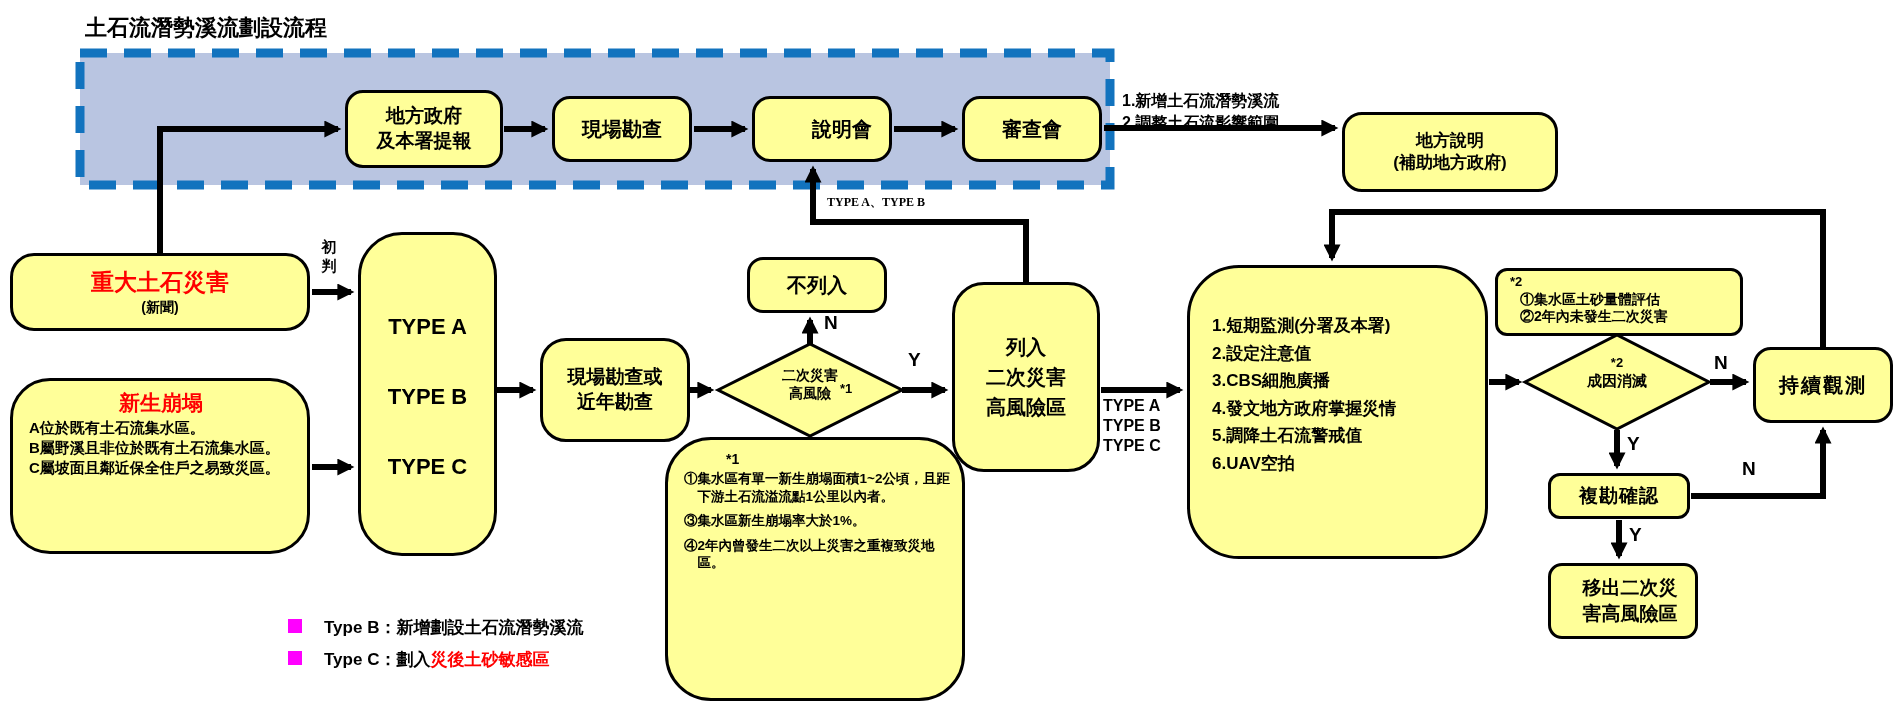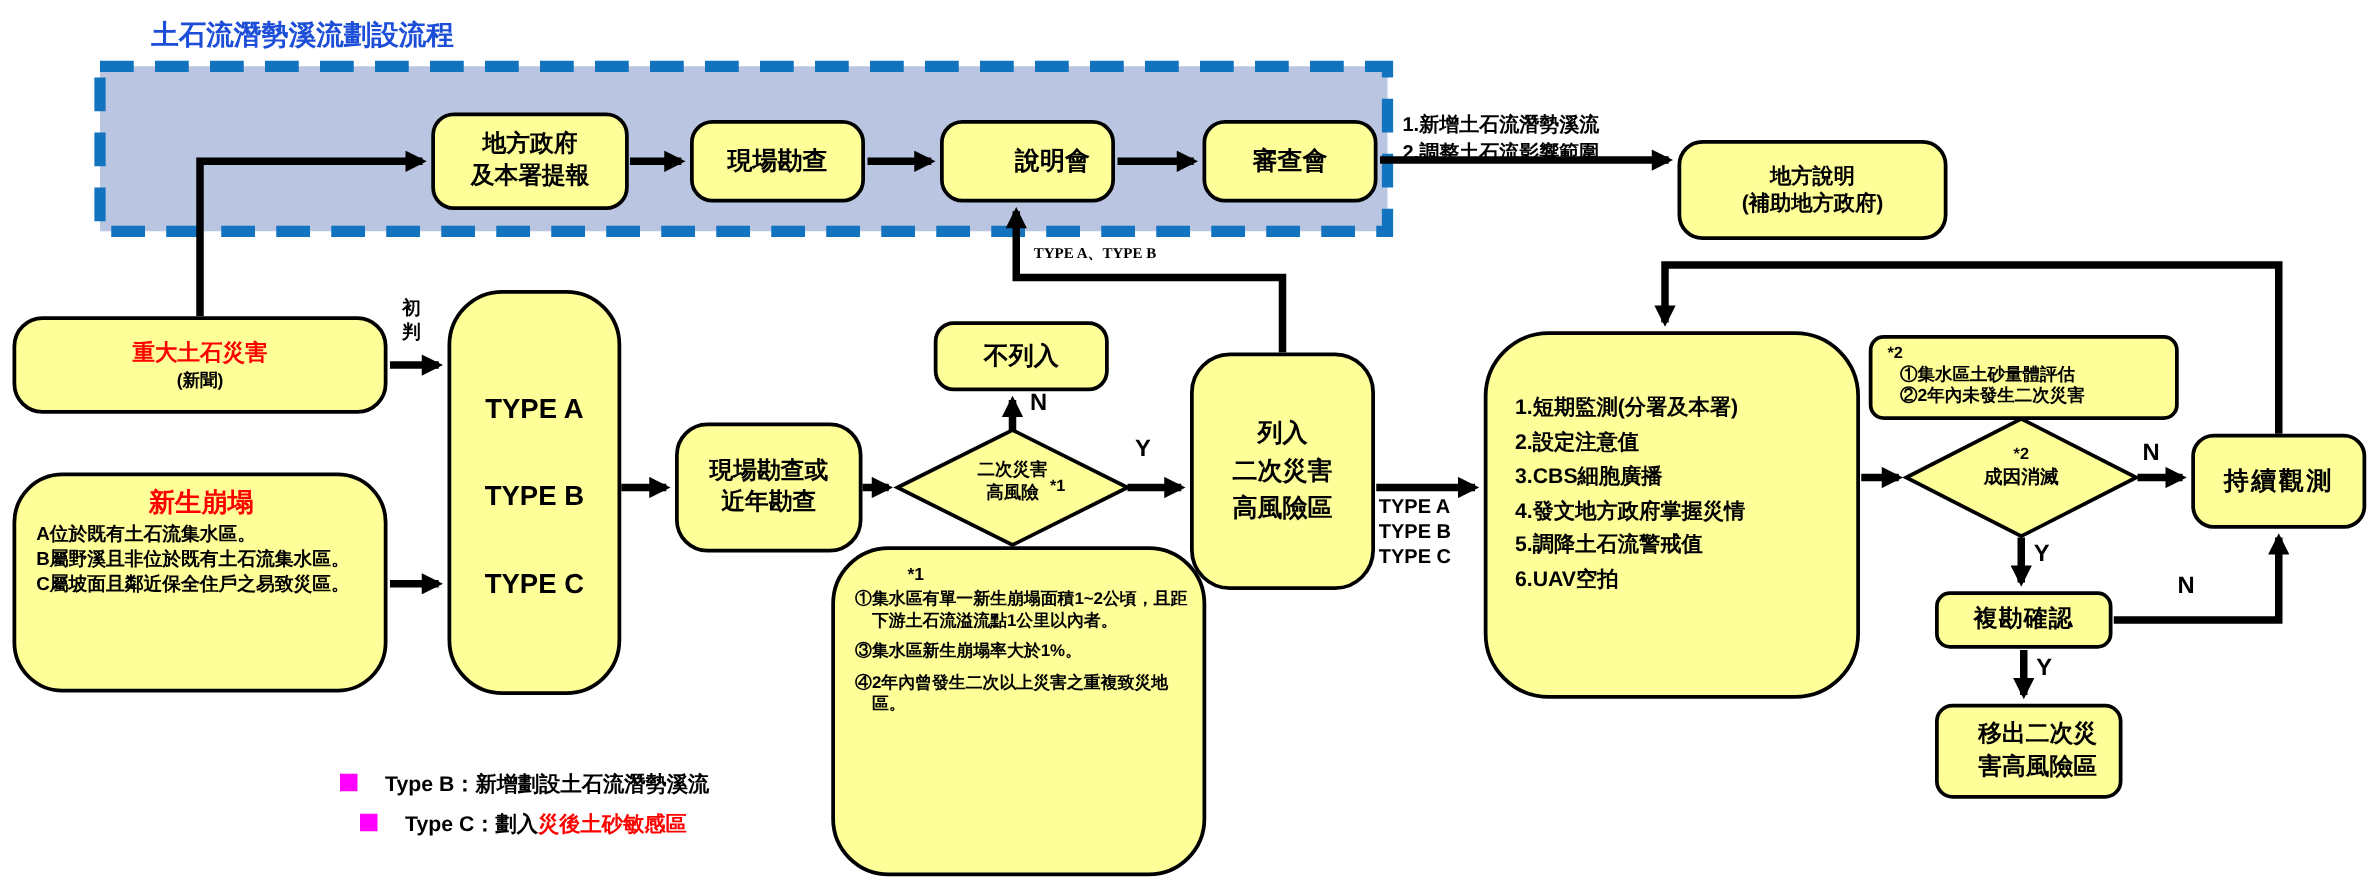--- a/index.html
+++ b/index.html
@@ -20,21 +20,21 @@
   .hang{text-indent:-1em;padding-left:1em;}
   .legend-row{position:absolute;display:flex;align-items:flex-start;}
   .legend-sq{width:14px;height:14px;background:#FF00FF;margin-top:3px;flex:0 0 auto;}
   .legend-txt{margin-left:22px;font-size:17px;white-space:nowrap;}
 </style>
 </head>
 <body>
 
 <div id="canvas">
 
-  <div class="lbl" style="left:85px;top:13px;font-size:22px;color:#1d4ed8;margin-left:36px;">土石流潛勢溪流劃設流程</div>
+  <div class="lbl" style="left:85px;top:13px;font-size:22px;color:#000000;">土石流潛勢溪流劃設流程</div>
 
   <svg id="wires" viewBox="0 0 1900 712">
     <defs>
       <marker id="ah" viewBox="0 0 10 10" refX="8" refY="5" markerWidth="19" markerHeight="17" orient="auto" markerUnits="userSpaceOnUse">
         <path d="M0,0 L10,5 L0,10 Z" fill="#000"></path>
       </marker>
     </defs>
 
     <rect x="80" y="53" width="1030" height="132" fill="#B9C5E1" stroke="#1273BE" stroke-width="9" stroke-dasharray="27 17"></rect>
 
@@ -70,21 +70,21 @@
   <div class="box" style="left:752px;top:96px;width:140px;height:66px;border-radius:18px;font-size:20px;padding-left:40px;">說明會</div>
   <div class="box" style="left:962px;top:96px;width:140px;height:66px;border-radius:18px;font-size:20px;">審查會</div>
 
   <div class="lbl" style="left:1122px;top:90px;font-size:16px;line-height:1.35;">1.新增土石流潛勢溪流
 2.調整土石流影響範圍</div>
 
   <div class="box pre" style="left:1342px;top:112px;width:216px;height:80px;border-radius:20px;font-size:17px;">地方說明
 (補助地方政府)</div>
 
   <div class="box" style="left:10px;top:253px;width:300px;height:78px;border-radius:24px;flex-direction:column;">
-    <div class="red" style="font-size:18px;text-align:right;">重大土石災害</div>
+    <div class="red" style="font-size:23px;text-align:right;">重大土石災害</div>
     <div style="font-size:14px;">(新聞)</div>
   </div>
 
   <div class="lbl" style="left:314px;top:238px;width:30px;text-align:center;font-size:15px;line-height:1.25;">初
 判</div>
 
   <div class="box" style="left:10px;top:378px;width:300px;height:176px;border-radius:40px;flex-direction:column;justify-content:flex-start;padding:8px 14px 0 16px;">
     <div class="red" style="font-size:21px;">新生崩塌</div>
     <div class="note-items" style="gap:0;margin-top:2px;width:100%;font-size:15px;line-height:1.32;">
       <div class="hang">A位於既有土石流集水區。</div>
@@ -155,21 +155,21 @@
 
   <div class="box" style="left:1753px;top:347px;width:140px;height:76px;border-radius:18px;font-size:20px;letter-spacing:2px;">持續觀測</div>
 
   <div class="box" style="left:1548px;top:473px;width:142px;height:46px;border-radius:12px;font-size:19px;letter-spacing:1px;">複勘確認</div>
   <div class="lbl" style="left:1742px;top:458px;font-size:19px;">N</div>
   <div class="lbl" style="left:1629px;top:524px;font-size:19px;">Y</div>
 
   <div class="box pre" style="left:1548px;top:563px;width:150px;height:76px;border-radius:14px;font-size:19px;line-height:1.35;padding-left:14px;">移出二次災
 害高風險區</div>
 
-  <div class="legend-row" style="left:272px;top:616px;justify-content:flex-end;">
+  <div class="legend-row" style="left:288px;top:616px;justify-content:flex-end;">
     <div class="legend-sq"></div>
     <div class="legend-txt">Type B：新增劃設土石流潛勢溪流</div>
   </div>
   <div class="legend-row" style="left:288px;top:648px;">
     <div class="legend-sq"></div>
     <div class="legend-txt"><span>Type C：劃入</span><span class="red">災後土砂敏感區</span></div>
   </div>
 
 </div>
 

